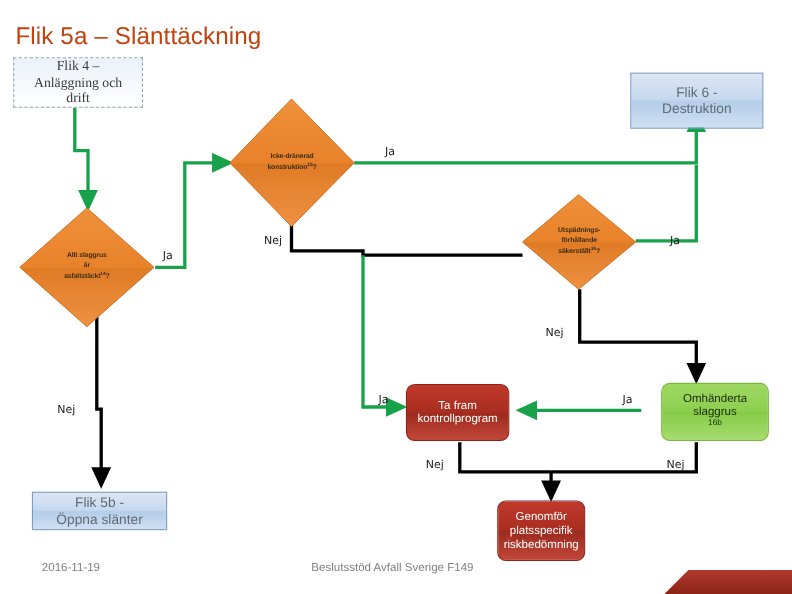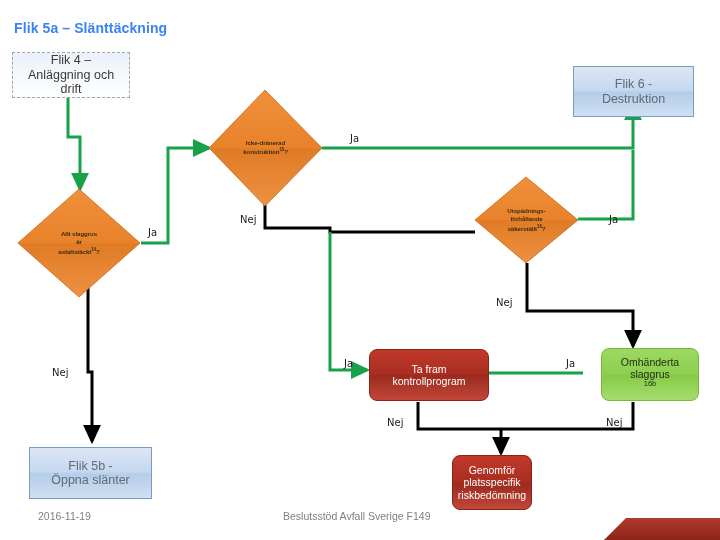--- a/index.html
+++ b/index.html
@@ -11,31 +11,31 @@
 
   
   #edges{position:absolute;left:0;top:0;width:720px;height:540px;}
 
   
   .node{position:absolute;box-sizing:border-box;display:flex;
         align-items:center;justify-content:center;text-align:center;}
   .node span{display:block;line-height:1.15;}
 
   
-  .title{position:absolute;left:14px;top:20px;font-size:14px;font-weight:bold;
-         color:#3b82f6;letter-spacing:0.1px;}
+  .title{position:absolute;left:14px;top:20px;font-size:22px;font-weight:normal;
+         color:#c2410c;letter-spacing:0.1px;}
 
   
   .refbox{
     background:linear-gradient(to bottom,#dce6f4 0%,#c5d8ef 48%,#b4cde8 52%,#cfe0f3 100%);
     border:1px solid #7a9cc0;color:#5f6b76;font-size:12.5px;
   }
   .refbox.dashed{
     background:linear-gradient(to bottom,#eaf1f9 0%,#f7fafd 60%,#ffffff 100%);
-    border:1px dashed #9aa7b4;color:#3a3a3a;font-size:12.5px;
+    border:1px dashed #9aa7b4;color:#3a3a3a;font-size:12.5px;font-family:Liberation Serif, serif;
   }
 
   
   .diamond{position:absolute;}
   .diamond .dlabel{
     position:absolute;left:0;top:0;width:100%;height:100%;
     display:flex;align-items:center;justify-content:center;text-align:center;
     color:#3c2d10;font-size:6.2px;font-weight:bold;line-height:1.35;
     letter-spacing:-0.1px;
   }
@@ -111,21 +111,21 @@
     <span>Flik 4 –</span>
     <span>Anläggning och</span>
     <span>drift</span>
   </div>
 
   <div class="node refbox" style="left:573px;top:66px;width:121px;height:51px;flex-direction:column;">
     <span>Flik 6 -</span>
     <span>Destruktion</span>
   </div>
 
-  <div class="node refbox" style="left:29px;top:447px;width:123px;height:52px;flex-direction:column;">
+  <div class="node refbox" style="left:29px;top:447px;width:123px;height:35px;flex-direction:column;">
     <span>Flik 5b -</span>
     <span>Öppna slänter</span>
   </div>
 
   <div class="diamond" style="left:17px;top:188px;width:124px;height:110px;">
     <svg width="124" height="110" viewBox="0 0 124 110">
       <defs>
         <linearGradient id="gorange1" x1="0" y1="0" x2="0" y2="1">
           <stop offset="0%" stop-color="#F0903A"></stop>
             <stop offset="50%" stop-color="#E8822B"></stop>
@@ -162,21 +162,21 @@
     </svg>
     <div class="dlabel">
       <div>
         <span>Utspädnings-</span><br>
         <span>förhållande</span><br>
         <span>säkerställt</span><sup>16</sup><span>?</span>
       </div>
     </div>
   </div>
 
-  <div class="node procbox proc-red" style="left:369px;top:349px;width:120px;height:52px;flex-direction:column;">
+  <div class="node procbox proc-red" style="left:369px;top:349px;width:94px;height:52px;flex-direction:column;">
     <span>Ta fram</span>
     <span>kontrollprogram</span>
   </div>
 
   <div class="node procbox proc-green" style="left:601px;top:348px;width:98px;height:53px;flex-direction:column;">
     <span>Omhänderta</span>
     <span>
       <span>slaggrus</span><sup>16b</sup>
     </span>
   </div>

